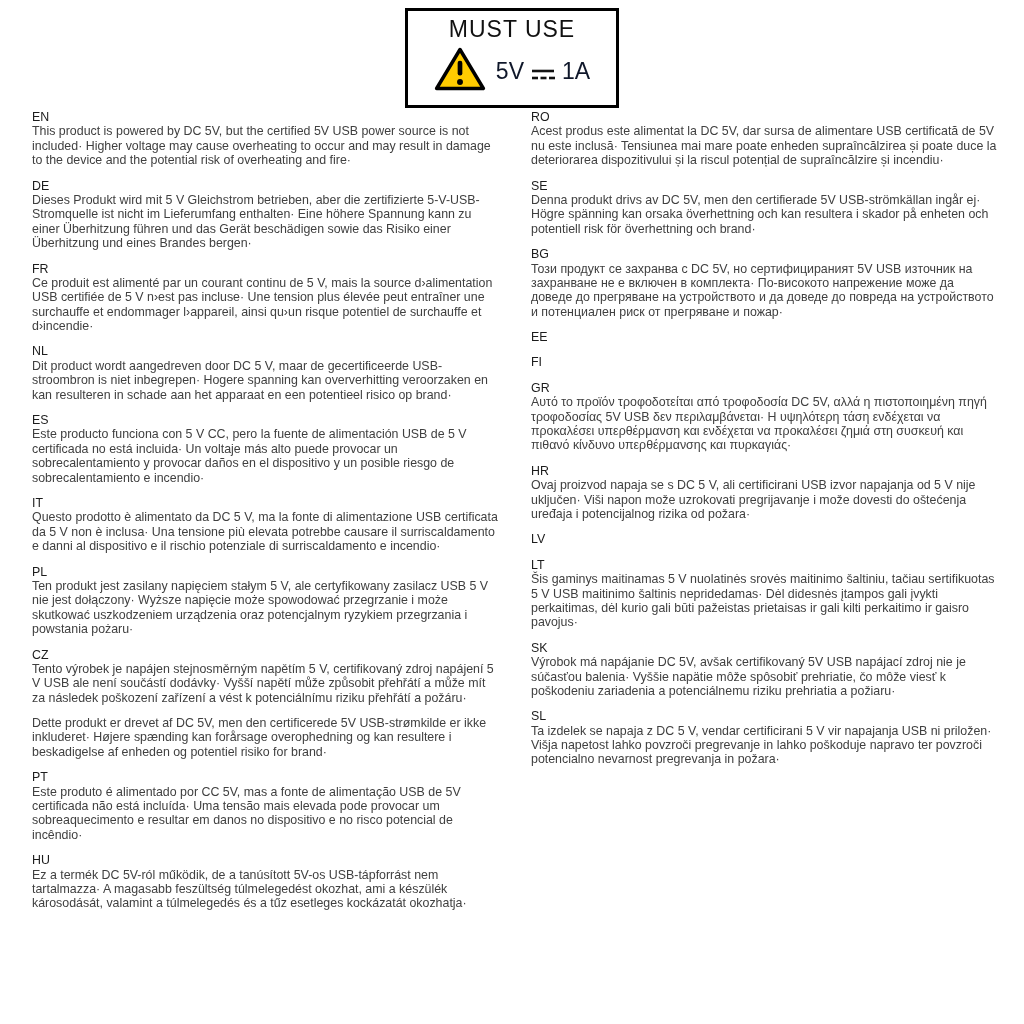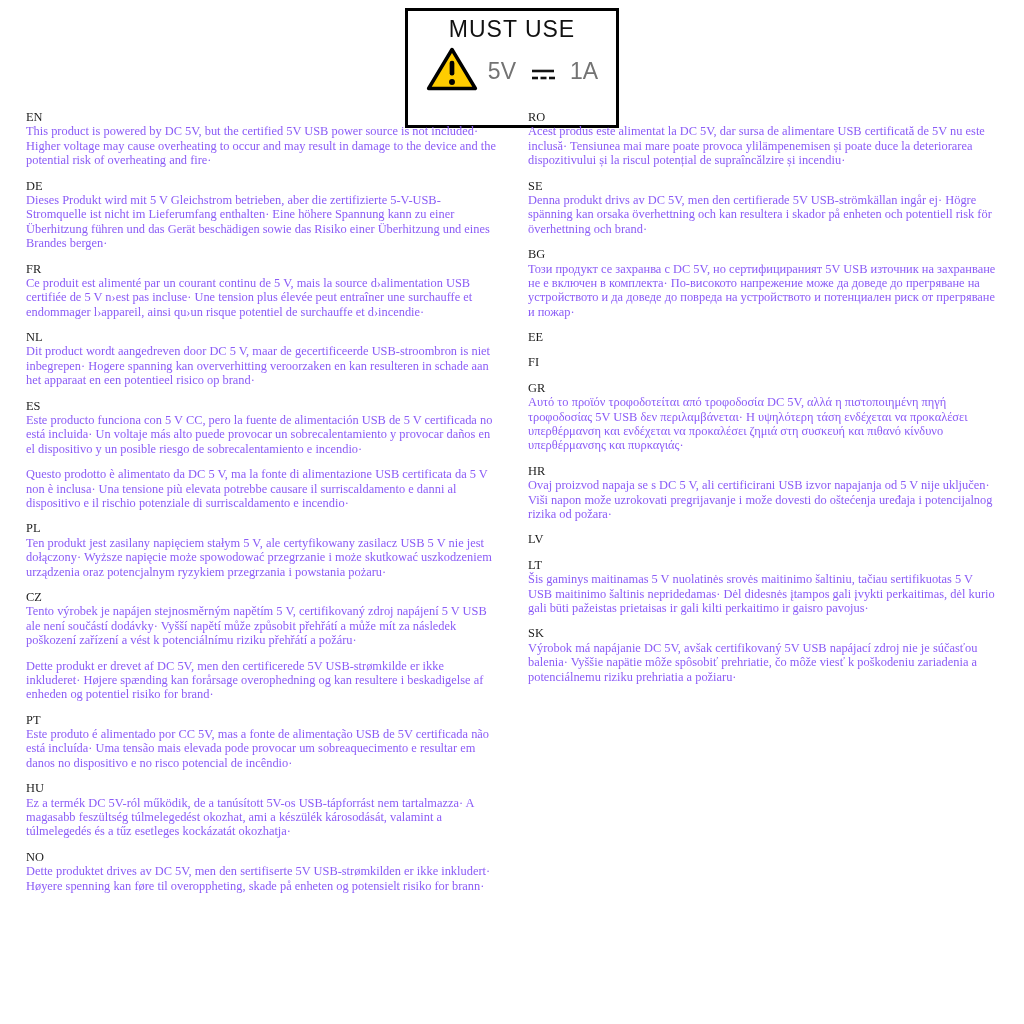--- a/index.html
+++ b/index.html
@@ -13,21 +13,21 @@
     overflow: hidden;
   }
 
   
   .must-use-box {
     position: absolute;
     top: 8px;
     left: 50%;
     transform: translateX(-50%);
     width: 214px;
-    height: 120px;
+    height: 100px;
     border: 3px solid #000000;
     box-sizing: border-box;
     display: flex;
     flex-direction: column;
     align-items: center;
     padding-top: 5px;
     background: #ffffff;
   }
   .must-use-title {
     font-size: 23px;
@@ -37,46 +37,45 @@
   .spec-row {
     display: flex;
     align-items: center;
     gap: 10px;
     margin-top: 3px;
   }
   .spec-text {
     display: flex;
     align-items: center;
     font-size: 23px;
-    color: #737373;
-    gap: 12px;
+    color: #0f172a;
+    gap: 4px;
   }
   .dc-icon { display: inline-block; margin: 6px 2px 0 2px; }
 
   
   .columns {
     position: absolute;
     top: 110px;
-    left: 26px;
+    left: 32px;
     right: 26px;
     display: grid;
     grid-template-columns: 1fr 1fr;
     column-gap: 32px;
-    font-family: Liberation Serif, serif;
   }
   .entry { margin-bottom: 11px; }
   .lang-code {
     font-size: 12.4px;
     line-height: 1.16;
     color: #1c1c1c;
   }
   .lang-text {
     font-size: 12.4px;
     line-height: 1.16;
-    color: #8b5cf6;
+    color: #404040;
   }
 </style>
 </head>
 <body>
 
 <div class="page">
 
   <div class="must-use-box">
     <div class="must-use-title">MUST USE</div>
     <div class="spec-row">
@@ -123,20 +122,21 @@
     <div class="lang-code">NL</div>
     <div class="lang-text">Dit product wordt aangedreven door DC 5 V, maar de gecertificeerde USB-stroombron is niet inbegrepen· Hogere spanning kan oververhitting veroorzaken en kan resulteren in schade aan het apparaat en een potentieel risico op brand·</div>
   </div>
 
   <div class="entry">
     <div class="lang-code">ES</div>
     <div class="lang-text">Este producto funciona con 5 V CC, pero la fuente de alimentación USB de 5 V certificada no está incluida· Un voltaje más alto puede provocar un sobrecalentamiento y provocar daños en el dispositivo y un posible riesgo de sobrecalentamiento e incendio·</div>
   </div>
 
   <div class="entry">
+    <div class="lang-code">IT</div>
     <div class="lang-text">Questo prodotto è alimentato da DC 5 V, ma la fonte di alimentazione USB certificata da 5 V non è inclusa· Una tensione più elevata potrebbe causare il surriscaldamento e danni al dispositivo e il rischio potenziale di surriscaldamento e incendio·</div>
   </div>
 
   <div class="entry">
     <div class="lang-code">PL</div>
     <div class="lang-text">Ten produkt jest zasilany napięciem stałym 5 V, ale certyfikowany zasilacz USB 5 V nie jest dołączony· Wyższe napięcie może spowodować przegrzanie i może skutkować uszkodzeniem urządzenia oraz potencjalnym ryzykiem przegrzania i powstania pożaru·</div>
   </div>
 
   <div class="entry">
     <div class="lang-code">CZ</div>
@@ -150,29 +150,25 @@
   <div class="entry">
     <div class="lang-code">PT</div>
     <div class="lang-text">Este produto é alimentado por CC 5V, mas a fonte de alimentação USB de 5V certificada não está incluída· Uma tensão mais elevada pode provocar um sobreaquecimento e resultar em danos no dispositivo e no risco potencial de incêndio·</div>
   </div>
 
   <div class="entry">
     <div class="lang-code">HU</div>
     <div class="lang-text">Ez a termék DC 5V-ról működik, de a tanúsított 5V-os USB-tápforrást nem tartalmazza· A magasabb feszültség túlmelegedést okozhat, ami a készülék károsodását, valamint a túlmelegedés és a tűz esetleges kockázatát okozhatja·</div>
   </div>
 
-  <div class="entry">
-    <div class="lang-code">NO</div>
-    <div class="lang-text">Dette produktet drives av DC 5V, men den sertifiserte 5V USB-strømkilden er ikke inkludert· Høyere spenning kan føre til overoppheting, skade på enheten og potensielt risiko for brann·</div>
-  </div>
 </div>
     <div class="column" id="col-right">
   <div class="entry">
     <div class="lang-code">RO</div>
-    <div class="lang-text">Acest produs este alimentat la DC 5V, dar sursa de alimentare USB certificată de 5V nu este inclusă· Tensiunea mai mare poate provoca ylilämpenemisen și poate duce la deteriorarea dispozitivului și la riscul potențial de supraîncălzire și incendiu·</div>
+    <div class="lang-text">Acest produs este alimentat la DC 5V, dar sursa de alimentare USB certificată de 5V nu este inclusă· Tensiunea mai mare poate enheden supraîncălzirea și poate duce la deteriorarea dispozitivului și la riscul potențial de supraîncălzire și incendiu·</div>
   </div>
 
   <div class="entry">
     <div class="lang-code">SE</div>
     <div class="lang-text">Denna produkt drivs av DC 5V, men den certifierade 5V USB-strömkällan ingår ej· Högre spänning kan orsaka överhettning och kan resultera i skador på enheten och potentiell risk för överhettning och brand·</div>
   </div>
 
   <div class="entry">
     <div class="lang-code">BG</div>
     <div class="lang-text">Този продукт се захранва с DC 5V, но сертифицираният 5V USB източник на захранване не е включен в комплекта· По-високото напрежение може да доведе до прегряване на устройството и да доведе до повреда на устройството и потенциален риск от прегряване и пожар·</div>
@@ -203,19 +199,23 @@
   <div class="entry">
     <div class="lang-code">LT</div>
     <div class="lang-text">Šis gaminys maitinamas 5 V nuolatinės srovės maitinimo šaltiniu, tačiau sertifikuotas 5 V USB maitinimo šaltinis nepridedamas· Dėl didesnės įtampos gali įvykti perkaitimas, dėl kurio gali būti pažeistas prietaisas ir gali kilti perkaitimo ir gaisro pavojus·</div>
   </div>
 
   <div class="entry">
     <div class="lang-code">SK</div>
     <div class="lang-text">Výrobok má napájanie DC 5V, avšak certifikovaný 5V USB napájací zdroj nie je súčasťou balenia· Vyššie napätie môže spôsobiť prehriatie, čo môže viesť k poškodeniu zariadenia a potenciálnemu riziku prehriatia a požiaru·</div>
   </div>
 
+  <div class="entry">
+    <div class="lang-code">SL</div>
+    <div class="lang-text">Ta izdelek se napaja z DC 5 V, vendar certificirani 5 V vir napajanja USB ni priložen· Višja napetost lahko povzroči pregrevanje in lahko poškoduje napravo ter povzroči potencialno nevarnost pregrevanja in požara·</div>
+  </div>
 
   <div class="entry">
   </div>
 </div>
   </div>
 
 </div>
 
 </body></html>

